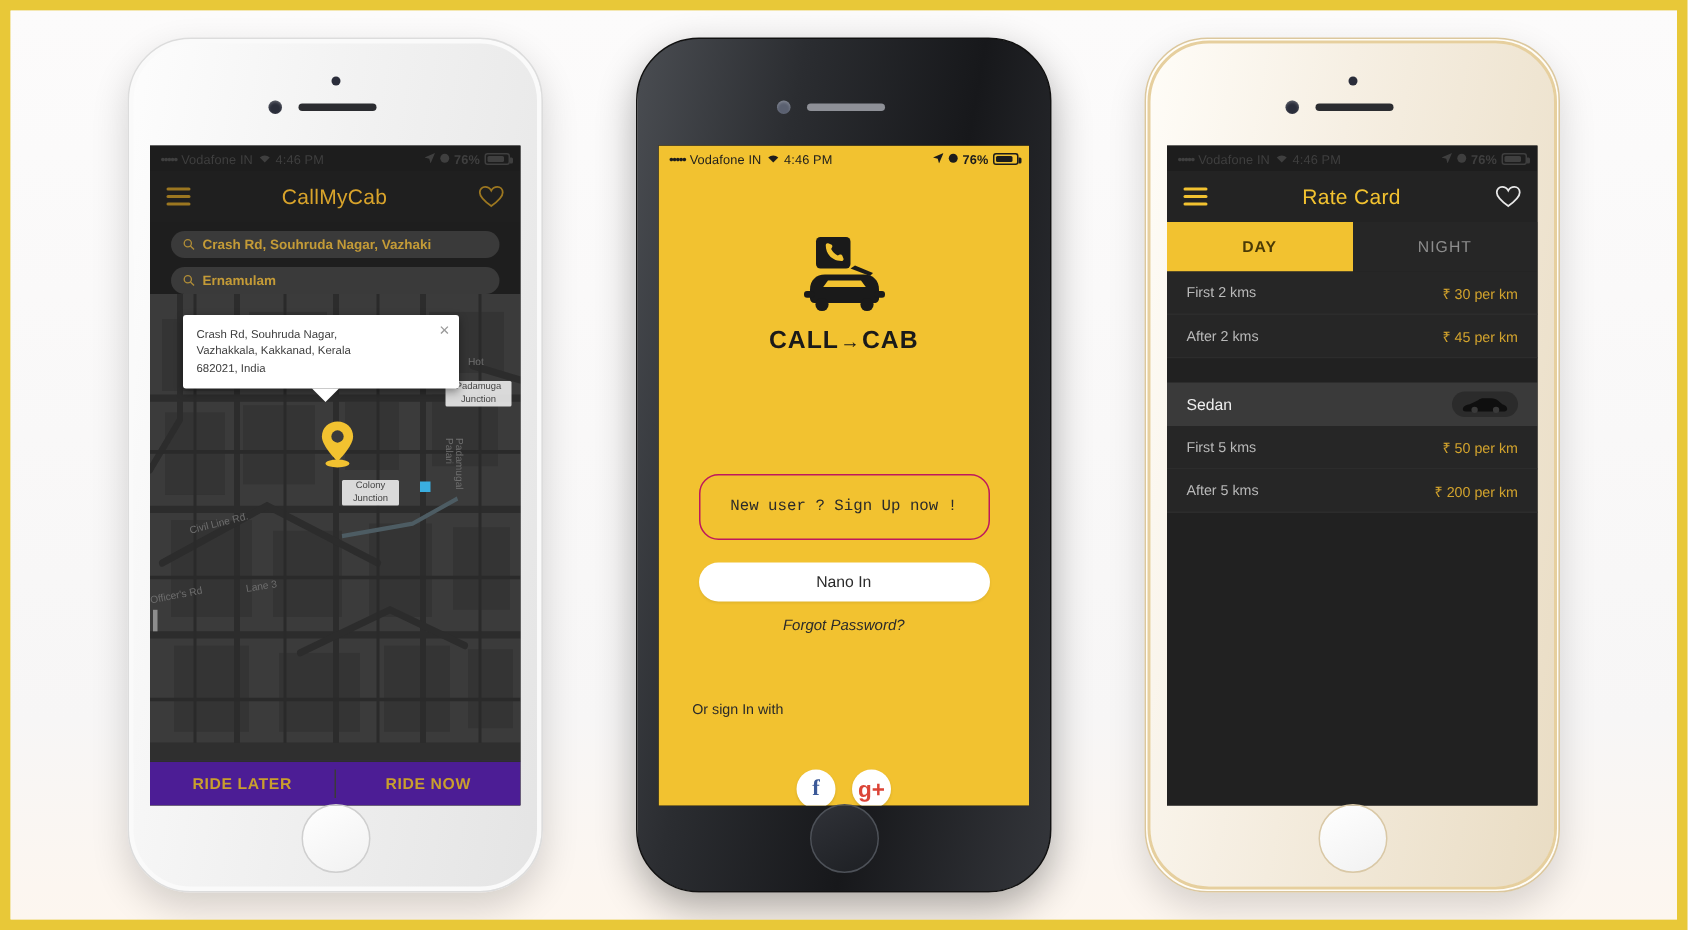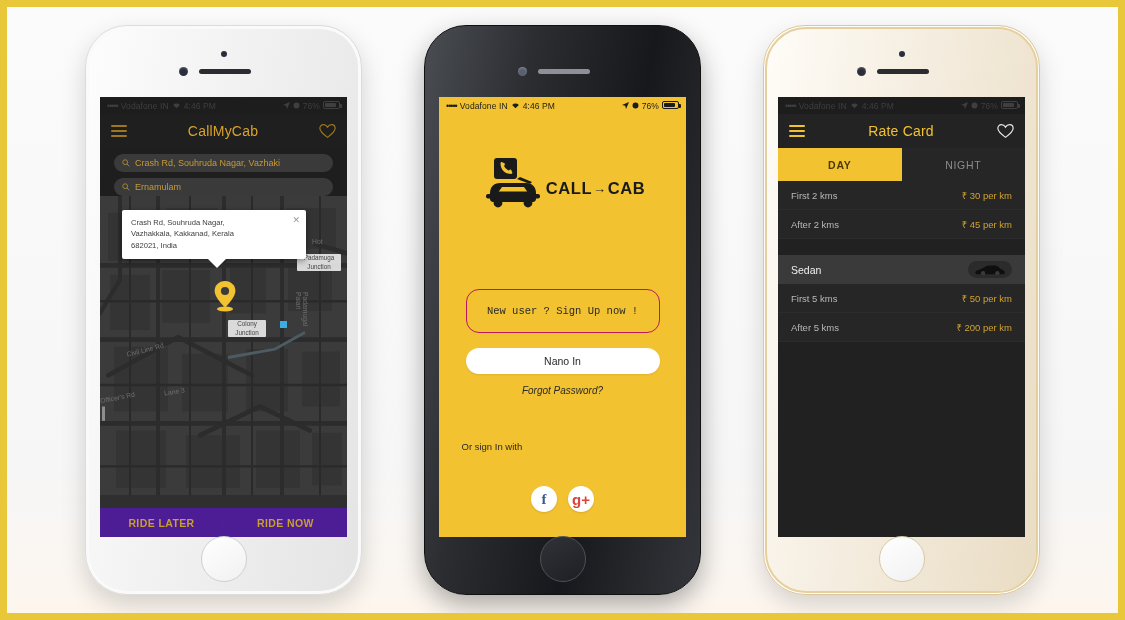--- a/index.html
+++ b/index.html
@@ -71,42 +71,42 @@
   .screen-inner { position: absolute; inset: 0; display: flex; flex-direction: column; }
 
   
   .statusbar {
     height: 17px; flex: 0 0 17px; display: flex; align-items: center;
     padding: 0 7px; font-size: 8.5px; letter-spacing: .1px; white-space: nowrap;
   }
   .sb-yellow { background: #f2c230; color: #1c1c1c; }
   .sb-dim { background: #1d1d1d; color: #3f3f3f; }
   .sb-left { display: flex; align-items: center; gap: 3px; }
-  .sb-right { margin-left: auto; display: flex; align-items: flex-start; gap: 3px; }
+  .sb-right { margin-left: auto; display: flex; align-items: center; gap: 3px; font-weight: bold; }
   .dots { letter-spacing: -1px; font-size: 9px; }
   .batt {
     display: inline-block; width: 17px; height: 8px; border: 1px solid currentColor;
     border-radius: 2px; position: relative;
   }
   .batt::after { content:""; position:absolute; right:-3px; top:2px; width:2px; height:4px; background: currentColor; border-radius:0 1px 1px 0; }
   .batt i { position:absolute; left:1px; top:1px; bottom:1px; width:74%; background: currentColor; display:block; border-radius:1px; }
 
   
   .navbar {
     height: 34px; flex: 0 0 34px; background: #232323;
     display: flex; align-items: center; padding: 0 11px; position: relative;
   }
   .navbar.dim { background: #1f1f1f; }
   .nav-title { flex: 1; text-align: center; font-size: 14px; font-weight: normal; color: #d8a32b; letter-spacing: .2px; }
   .nav-title.bright { color: #f2c230; }
   .hamburger { width: 16px; display: flex; flex-direction: column; gap: 3px; cursor: pointer; }
   .hamburger span { height: 2px; background: #9c7720; border-radius: 1px; display: block; }
   .hamburger.bright span { background: #f2c230; }
   .heart { width: 17px; height: 16px; }
-  .searchzone { background: #1e1e1e; padding: 6px 14px 0; flex: 0 0 auto; }
+  .searchzone { background: #1e1e1e; padding: 6px 14px 0; flex: 0 0 auto; font-weight: bold; }
   .searchbar {
     height: 18px; border-radius: 9px; background: #3a3a3a; display: flex; align-items: center;
     gap: 5px; padding: 0 8px; margin-bottom: 6px; font-size: 9px; color: #c49b37; overflow: hidden; white-space: nowrap;
   }
   .searchbar:last-child { margin-bottom: 0; }
   .s-ico { width: 8px; height: 8px; flex: 0 0 8px; opacity: .85; }
   .map { flex: 1; position: relative; background: #3a3a3a; overflow: hidden; }
   .map svg { position: absolute; inset: 0; width: 100%; height: 100%; }
   .infowin {
     position: absolute; left: 22px; top: 14px; width: 184px; background: #fff;
@@ -130,21 +130,21 @@
     border-top: 1px solid #2e2e2e;
   }
   .bottombar button {
     flex: 1; background: none; border: none; color: #c99f2d; font-size: 10.5px;
     font-weight: bold; letter-spacing: .4px; font-family: inherit; cursor: pointer;
   }
   .bottombar .divider { width: 1px; background: #3a3a3a; margin: 5px 0; }
 
   
   .login { flex: 1; background: #f2c230; display: flex; flex-direction: column; align-items: center; }
-  .logo-wrap { margin-top: 44px; display: flex; align-items: center; }
+  .logo-wrap { margin-top: 44px; display: flex; flex-direction: column; align-items: center; }
   .logo-text { margin-top: 8px; font-size: 16.5px; font-weight: bold; color: #1a1a1a; letter-spacing: .6px; display:flex; align-items:center; gap:1px;}
   .logo-text .arrow { font-size: 13px; }
   .btn-outline {
     margin-top: 79px; width: 194px; height: 44px; border: 1px solid #be185d; border-radius: 13px;
     background: transparent; font-size: 10.5px; color: #2a2a2a; font-family: Liberation Mono, monospace; cursor: pointer;
   }
   .btn-solid {
     margin-top: 15px; width: 194px; height: 26px; border: none; border-radius: 13px;
     background: #fff; font-size: 10.5px; color: #2a2a2a; font-family: inherit; cursor: pointer;
     box-shadow: 0 1px 2px rgba(0,0,0,.08);

